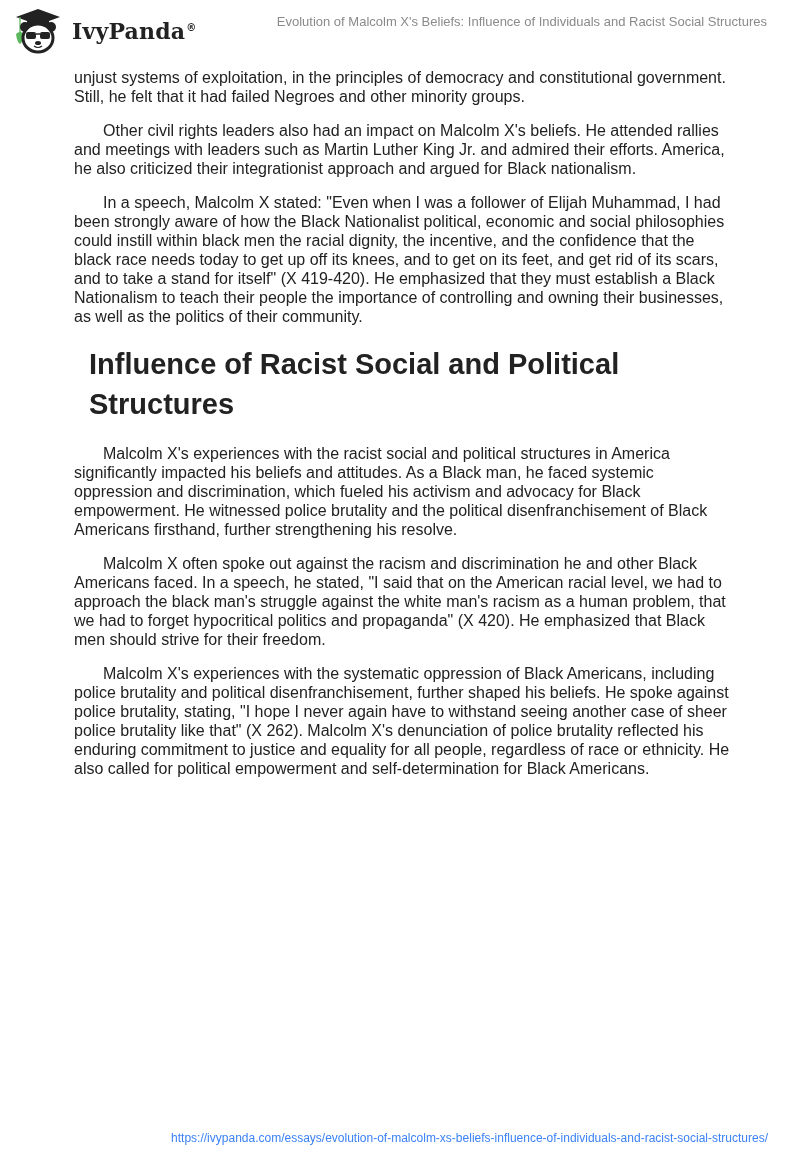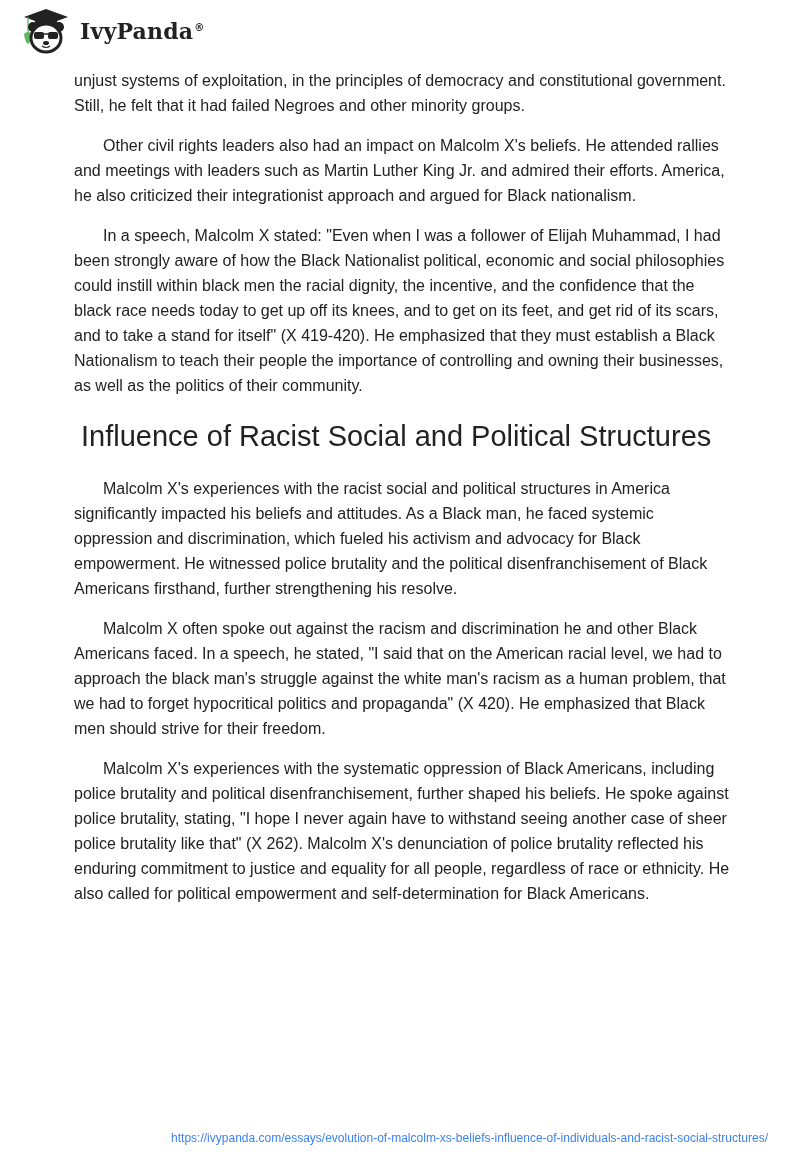--- a/index.html
+++ b/index.html
@@ -16,21 +16,21 @@
     color: #222222;
   }
   .header {
     position: absolute;
     left: 0; top: 0;
     width: 800px;
     height: 56px;
   }
   .logo {
     position: absolute;
-    left: 14px;
+    left: 6px;
     top: 8px;
     display: flex;
     align-items: center;
     text-decoration: none;
   }
   .logo-icon {
     width: 62px;
     height: 46px;
     display: block;
   }
@@ -59,31 +59,31 @@
   }
   .content {
     position: absolute;
     left: 74px;
     top: 68px;
     width: 660px;
   }
   .content p {
     margin: 0 0 15px 0;
     font-size: 16px;
-    line-height: 25px;
+    line-height: 19px;
     color: #222222;
   }
   .content p.indent {
     text-indent: 29px;
   }
   .content h2 {
     font-size: 29px;
     line-height: 40px;
-    font-weight: normal;
-    margin: 18px 0 20px 7px;
+    font-weight: bold;
+    margin: 18px 0 20px 15px;
     color: #222222;
   }
   .footer-url {
     position: absolute;
     right: 32px;
     top: 1131px;
     font-size: 12px;
     color: #3b82f6;
     white-space: nowrap;
     text-decoration: none;
@@ -111,20 +111,21 @@
       <rect x="34" y="24" width="10" height="7" rx="2" fill="#222"></rect>
       <line x1="30" y1="26" x2="34" y2="26" stroke="#222" stroke-width="1.5"></line>
 
       <ellipse cx="32" cy="35" rx="3" ry="2" fill="#222"></ellipse>
       <path d="M28,38 Q32,41 36,38" stroke="#222" stroke-width="1.2" fill="none"></path>
     </svg>
     <span class="logo-text">
       <span>IvyPanda</span><span class="logo-reg">®</span>
     </span>
   </a>
+  <div class="doc-title">Evolution of Malcolm X's Beliefs: Influence of Individuals and Racist Social Structures</div>
 </div>
 
 <div class="content">
   <p>unjust systems of exploitation, in the principles of democracy and constitutional government. Still, he felt that it had failed Negroes and other minority groups.</p>
   <p class="indent">Other civil rights leaders also had an impact on Malcolm X's beliefs. He attended rallies and meetings with leaders such as Martin Luther King Jr. and admired their efforts. America, he also criticized their integrationist approach and argued for Black nationalism.</p>
   <p class="indent">In a speech, Malcolm X stated: "Even when I was a follower of Elijah Muhammad, I had been strongly aware of how the Black Nationalist political, economic and social philosophies could instill within black men the racial dignity, the incentive, and the confidence that the black race needs today to get up off its knees, and to get on its feet, and get rid of its scars, and to take a stand for itself" (X 419-420). He emphasized that they must establish a Black Nationalism to teach their people the importance of controlling and owning their businesses, as well as the politics of their community.</p>
 
   <h2>Influence of Racist Social and Political Structures</h2>
 
   <p class="indent">Malcolm X's experiences with the racist social and political structures in America significantly impacted his beliefs and attitudes. As a Black man, he faced systemic oppression and discrimination, which fueled his activism and advocacy for Black empowerment. He witnessed police brutality and the political disenfranchisement of Black Americans firsthand, further strengthening his resolve.</p>

